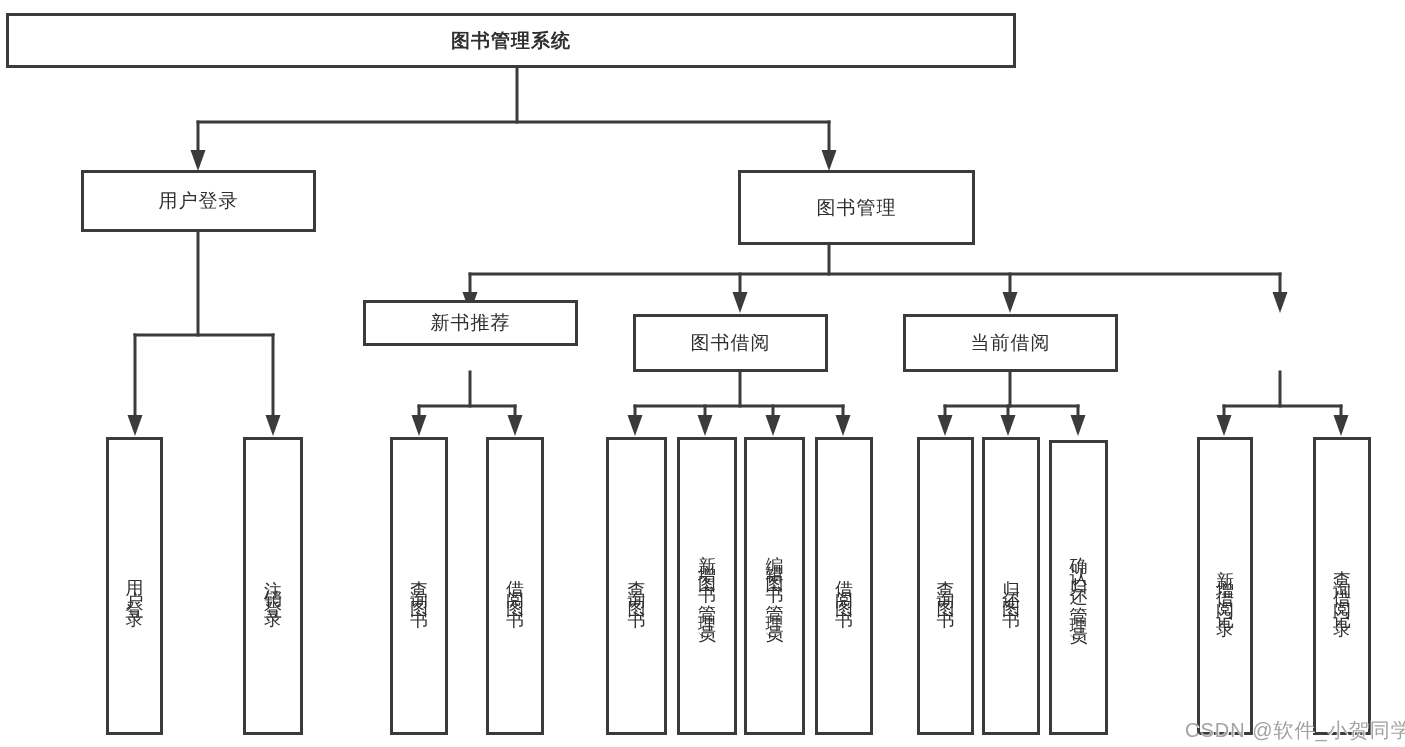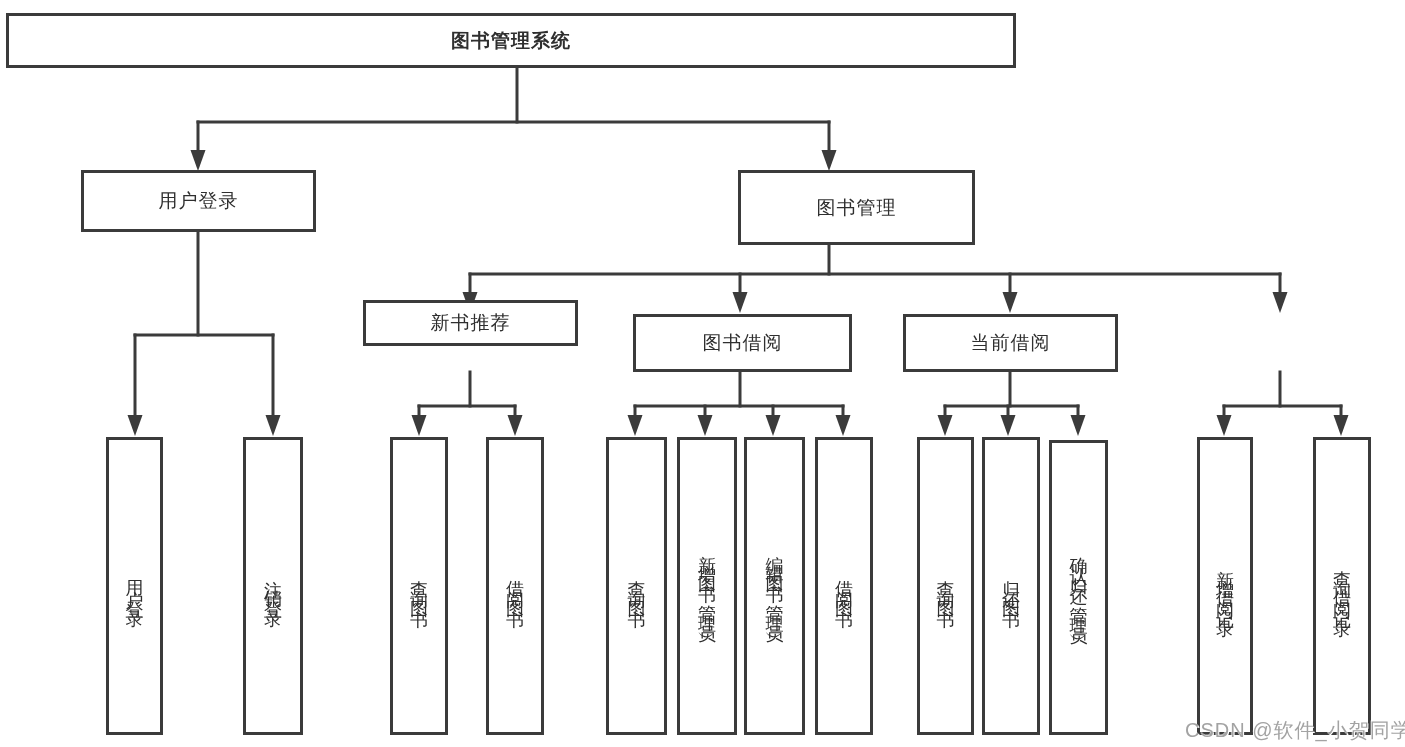--- a/index.html
+++ b/index.html
@@ -141,21 +141,21 @@
   <div class="node hbox" style="left:81px;top:170px;width:235px;height:62px;">
     <span>用户登录</span>
   </div>
   <div class="node hbox" style="left:710px;top:170px;width:237px;height:75px;margin-left:28px;">
     <span>图书管理</span>
   </div>
 
   <div class="node hbox" style="left:363px;top:300px;width:215px;height:46px;">
     <span>新书推荐</span>
   </div>
-  <div class="node hbox" style="left:633px;top:314px;width:219px;height:58px;">
+  <div class="node hbox" style="left:633px;top:314px;width:195px;height:58px;">
     <span>图书借阅</span>
   </div>
   <div class="node hbox" style="left:903px;top:314px;width:215px;height:58px;text-align:center;">
     <span>当前借阅</span>
   </div>
 
   <div class="node vbox" style="left:106px;top:437px;width:57px;height:298px;">
     <span class="vtext">用户登录</span>
   </div>
   <div class="node vbox" style="left:243px;top:437px;width:60px;height:298px;">

